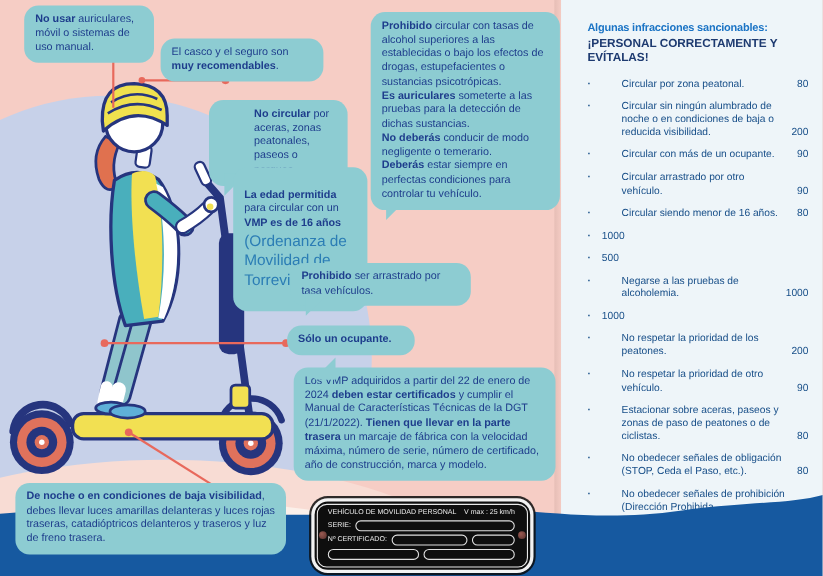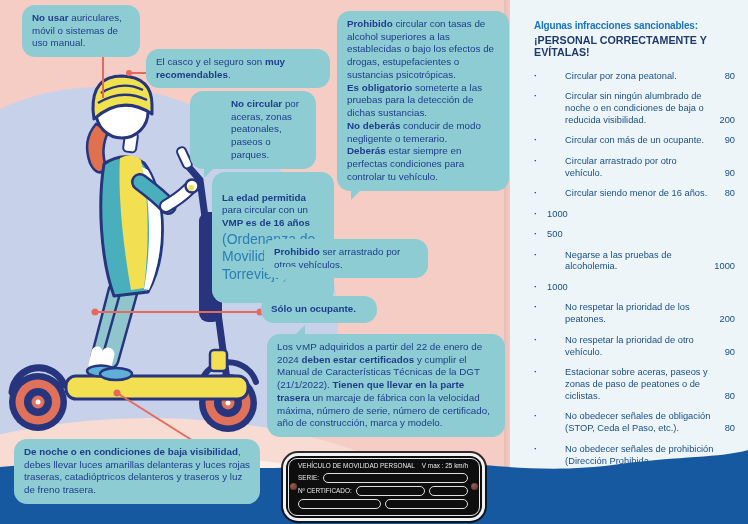--- a/index.html
+++ b/index.html
@@ -217,31 +217,31 @@
       <line x1="95" y1="312" x2="260" y2="312" stroke-width="2"></line>
       <circle cx="95" cy="312" r="3.5" stroke="none"></circle>
       <circle cx="260" cy="312" r="3.5" stroke="none"></circle>
       <line x1="117" y1="393" x2="206" y2="449" stroke-width="2"></line>
       <circle cx="117" cy="393" r="3.5" stroke="none"></circle>
       <polygon points="210,453 197,449 204,441" stroke="none"></polygon>
     </g>
   </svg>
 
   <div class="callout" style="left:22px;top:5px;width:118px;"><span></span><b>No usar</b><span> auriculares, móvil o sistemas de uso manual.</span></div>
-  <div class="callout" style="left:146px;top:49px;width:184px;"><span>El casco y el seguro son </span><b>muy recomendables</b><span>.</span></div>
+  <div class="callout" style="left:146px;top:35px;width:148px;"><span>El casco y el seguro son </span><b>muy recomendables</b><span>.</span></div>
   <div class="callout tail-dl" style="left:190px;top:91px;width:126px;padding-left:41px;"><span></span><b>No circular</b><span> por aceras, zonas peatonales, paseos o parques.</span></div>
-  <div class="callout" style="left:212px;top:172px;width:122px;">
+  <div class="callout" style="left:212px;top:152px;width:122px;">
     <span><span></span><b>La edad permitida</b><span> para circular con un </span><b>VMP es de 16 años</b><span></span></span>
     <span class="age-note">(Ordenanza de Movilidad de Torrevieja)</span>
   </div>
   <div class="callout tail-dl" style="left:337px;top:11px;width:172px;"><span></span><b>Prohibido</b><span> circular con tasas de alcohol superiores a las establecidas o bajo los efectos de drogas, estupefacientes o sustancias psicotrópicas.
-</span><b>Es obligatorio</b><span> someterte a las pruebas para la detección de dichas sustancias.
+</span><b>Es auriculares</b><span> someterte a las pruebas para la detección de dichas sustancias.
 </span><b>No deberás</b><span> conducir de modo negligente o temerario.
 </span><b>Deberás</b><span> estar siempre en perfectas condiciones para controlar tu vehículo.</span></div>
-  <div class="callout tail-dl" style="left:264px;top:239px;width:164px;"><span></span><b>Prohibido</b><span> ser arrastrado por otros vehículos.</span></div>
+  <div class="callout tail-dl" style="left:264px;top:239px;width:164px;"><span></span><b>Prohibido</b><span> ser arrastrado por tasa vehículos.</span></div>
   <div class="callout" style="left:261px;top:296px;width:116px;"><span></span><b>Sólo un ocupante.</b><span></span></div>
   <div class="callout tail-ul" style="left:267px;top:334px;width:238px;"><span>Los VMP adquiridos a partir del 22 de enero de 2024 </span><b>deben estar certificados</b><span> y cumplir el Manual de Características Técnicas de la DGT (21/1/2022). </span><b>Tienen que llevar en la parte trasera</b><span> un marcaje de fábrica con la velocidad máxima, número de serie, número de certificado, año de construcción, marca y modelo.</span></div>
   <div class="callout" style="left:14px;top:439px;width:246px;"><span></span><b>De noche o en condiciones de baja visibilidad</b><span>, debes llevar luces amarillas delanteras y luces rojas traseras, catadióptricos delanteros y traseros y luz de freno trasera.</span></div>
 
   <div class="plate">
     <div class="plate-inner"></div>
     <div class="rivet left"></div>
     <div class="rivet right"></div>
     <div class="plate-row title-row">
       <span>VEHÍCULO DE MOVILIDAD PERSONAL</span>

